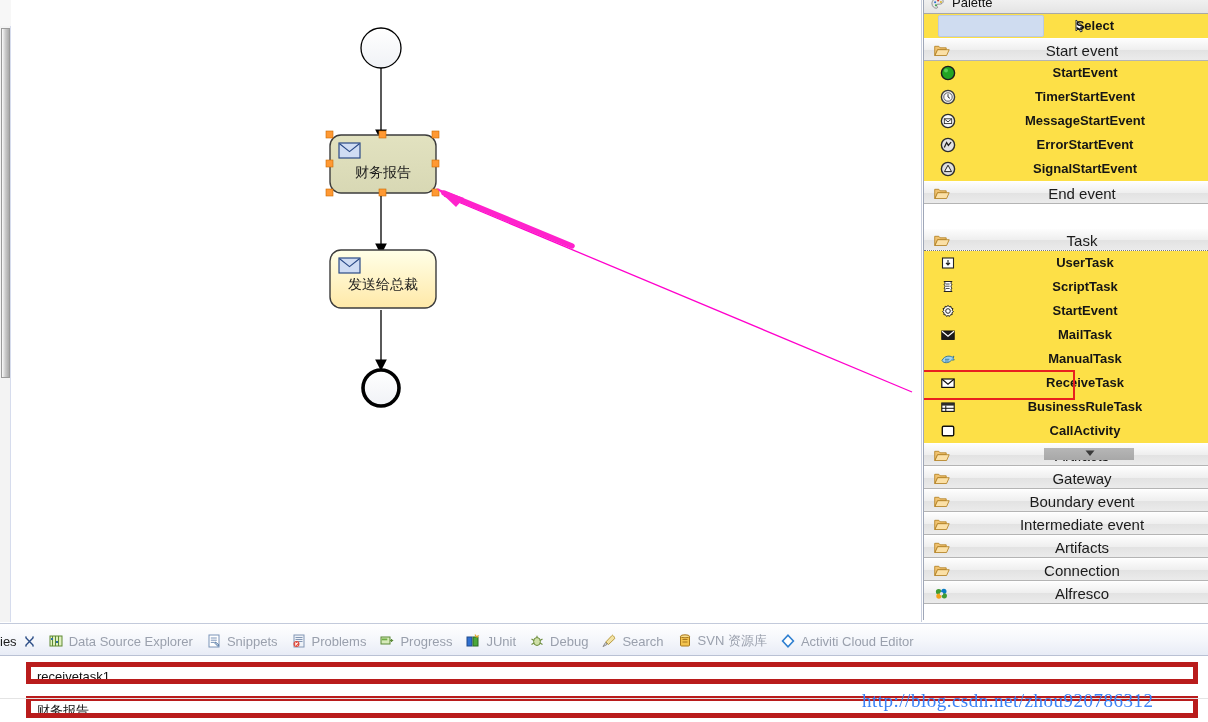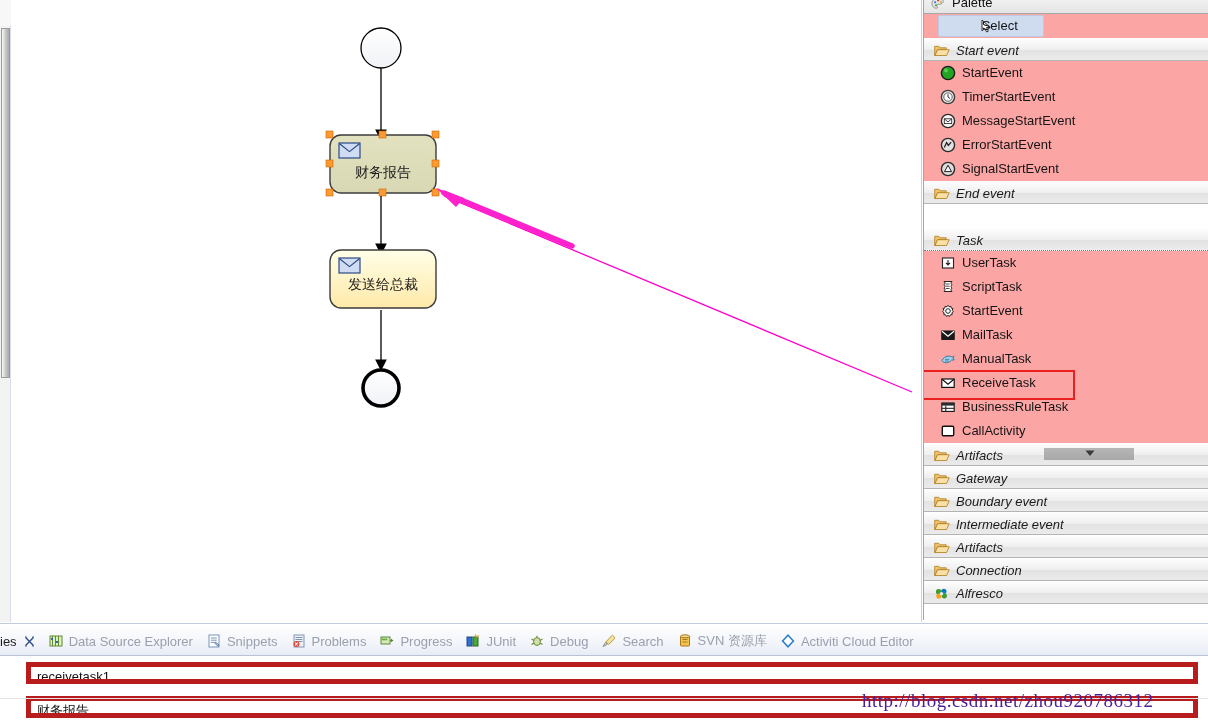--- a/index.html
+++ b/index.html
@@ -31,45 +31,45 @@
     position: absolute; left: 12px; top: 0; width: 910px; height: 622px;
     background: #ffffff; border-right: 1px solid #c8cedd;
   }
   .canvas-inner { position: absolute; inset: 0; }
 
   
   .palette {
     position: absolute; left: 923px; top: 0; width: 285px; height: 620px;
     background: #ffffff;
     border-left: 1px solid #9fa7b8;
-    font-size: 13px; color: #1a1a1a;
+    font-size: 13px; color: #1a1a1a; text-align: center;
   }
   .palette-title {
     position: relative; height: 14px; line-height: 12px;
     background: linear-gradient(to bottom, #f0f0f0, #e4e4e4);
     border-bottom: 1px solid #a8a8a8;
     padding-left: 28px; font-size: 13px; color: #111; overflow: hidden;
   }
   .palette-title .tt { position: absolute; left: 28px; top: -3px; }
   .palette-title .pal-ico {
     position: absolute; left: 7px; top: -3px; width: 15px; height: 15px;
   }
   .pal-body { position: absolute; top: 14px; left: 0; right: 0; bottom: 0; overflow: hidden; }
 
   .group-header {
     height: 23px; line-height: 23px;
     background: linear-gradient(to bottom, #fdfdfd 0%, #efefef 50%, #e2e2e2 51%, #ebebeb 100%);
     border-bottom: 1px solid #b4b4b4;
     border-top: 1px solid #ffffff;
-    padding-left: 32px; position: relative; color: #1b1b1b; font-size: 13px; font-style: italic;
+    padding-left: 32px; position: relative; color: #1b1b1b; font-size: 15px;
   }
   .group-header.dotted { border-bottom: 1px dotted #777; margin-top: 24px; }
   .folder-ico { position: absolute; left: 10px; top: 5px; width: 16px; height: 13px; }
 
-  .pal-section { background: #fca5a5; }
+  .pal-section { background: #fde047; font-weight: bold; }
   .pal-item {
     height: 24px; line-height: 24px; position: relative;
     padding-left: 38px; color: #151515; font-size: 13px; white-space: nowrap;
   }
   .pal-item .it-ico { position: absolute; left: 16px; top: 4px; width: 16px; height: 16px; }
   .pal-item.selected .hl {
     position: absolute; left: 14px; top: 1px; height: 22px; width: 106px;
     background: #cfdcf0; border: 1px solid #bccae2; border-radius: 2px; z-index: 0;
   }
   .pal-item.selected .it-ico, .pal-item.selected .lbl { position: relative; z-index: 1; }
@@ -110,21 +110,21 @@
     background: #ffffff; border: 5px solid #b91c1c;
     font-size: 13px; color: #111; line-height: 20px; padding-left: 6px;
     overflow: hidden; white-space: nowrap;
   }
   #field-id   { top: 6px;  width: 1172px; }
   #field-name { top: 40px; width: 1172px; }
 
   .watermark {
     position: absolute; left: 862px; top: 690px;
     font-family: "Liberation Serif", serif; font-size: 19px;
-    color: #4c1d95; letter-spacing: 0.5px; white-space: nowrap;
+    color: #3b82f6; letter-spacing: 0.5px; white-space: nowrap;
     z-index: 9;
   }
   .divider-line {
     position: absolute; left: 0; top: 698px; width: 1208px; height: 1px; background: #e4e4e4;
   }
 </style>
 </head>
 <body>
 
 <div id="root">

